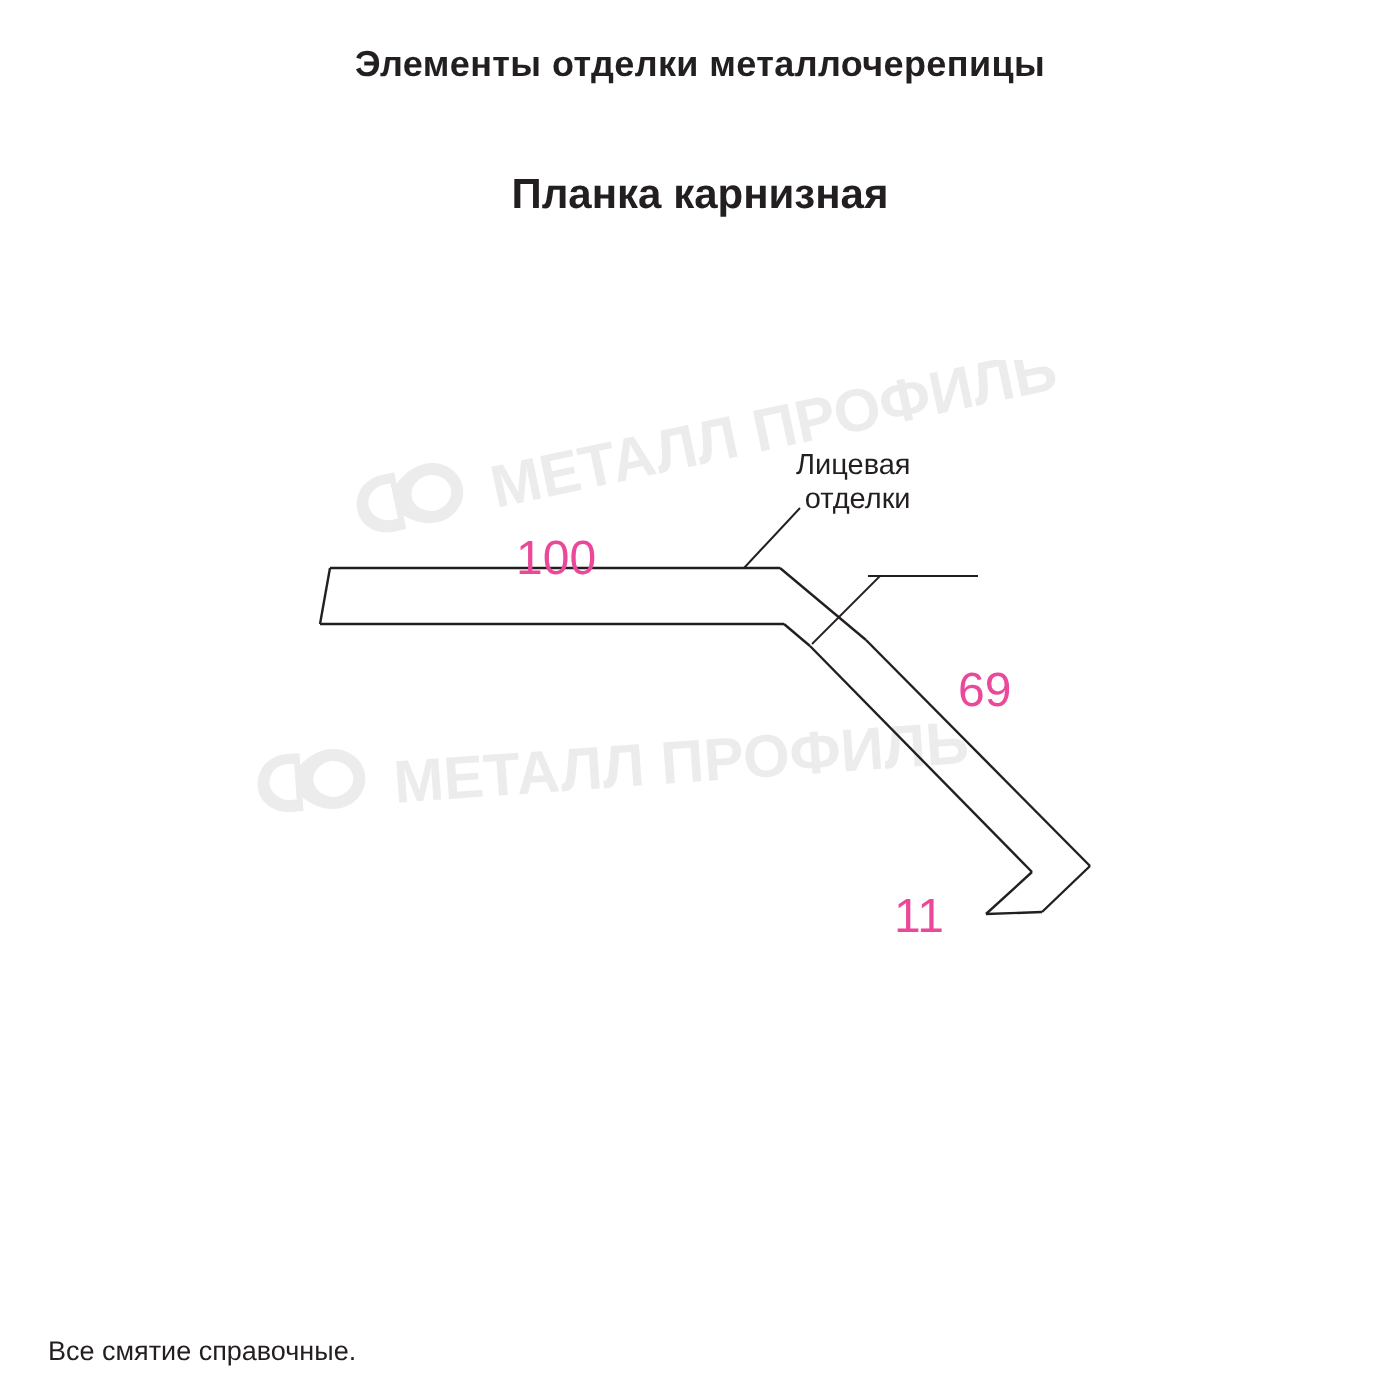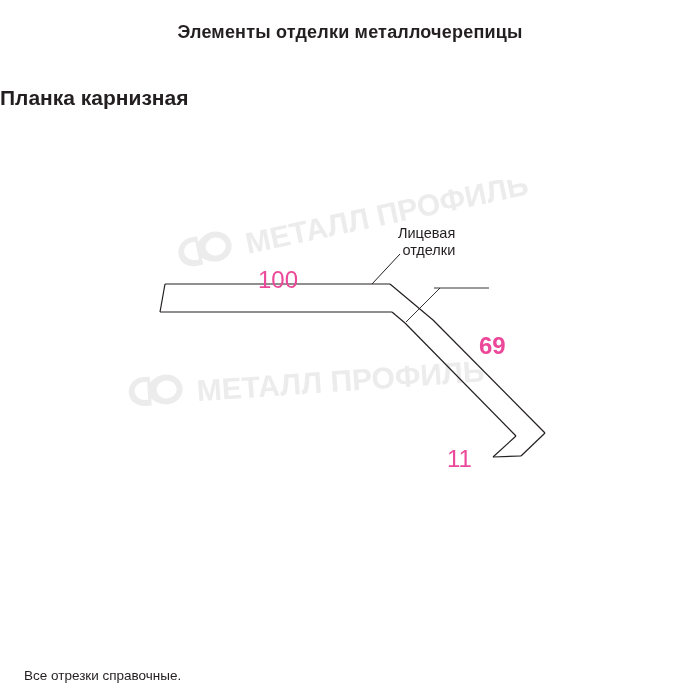--- a/index.html
+++ b/index.html
@@ -29,20 +29,21 @@
     font-size: 18px;
     font-weight: bold;
     letter-spacing: 0.2px;
     color: #231f20;
   }
   .subtitle {
     position: absolute;
     top: 86px;
     left: 0;
     width: 700px;
+    text-align: center;
     font-size: 21px;
     font-weight: bold;
     color: #231f20;
   }
   .code {
     position: absolute;
     top: 125px;
     left: 0;
     width: 700px;
     text-align: center;
@@ -83,21 +84,21 @@
     white-space: nowrap;
   }
   .label-face {
     position: absolute;
     font-size: 14.5px;
     line-height: 17px;
     color: #231f20;
     white-space: nowrap;
   }
   .lbl-100 { left: 258px; top: 86px; }
-  .lbl-69  { left: 479px; top: 152px; transform: rotate(0deg); font-weight: bold; }
+  .lbl-69  { left: 479px; top: 152px; transform: rotate(0deg); }
   .lbl-10  { left: 447px; top: 265px; }
   .lbl-face { left: 398px; top: 45px; text-align: right; }
 </style>
 </head>
 <body>
 
 <div class="page">
 
   <div class="title">Элементы отделки металлочерепицы</div>
   <div class="subtitle">Планка карнизная</div>
@@ -155,16 +156,16 @@
     <div class="label lbl-69">69</div>
     <div class="label lbl-10">11</div>
 
     <div class="label-face lbl-face">
       <div>Лицевая</div>
       <div>отделки</div>
     </div>
   </div>
 
   <div class="footer">
-    <div>Все отрезки справочные.</div>
+    <div>Все смятие справочные.</div>
   </div>
 
 </div>
 
 </body></html>

